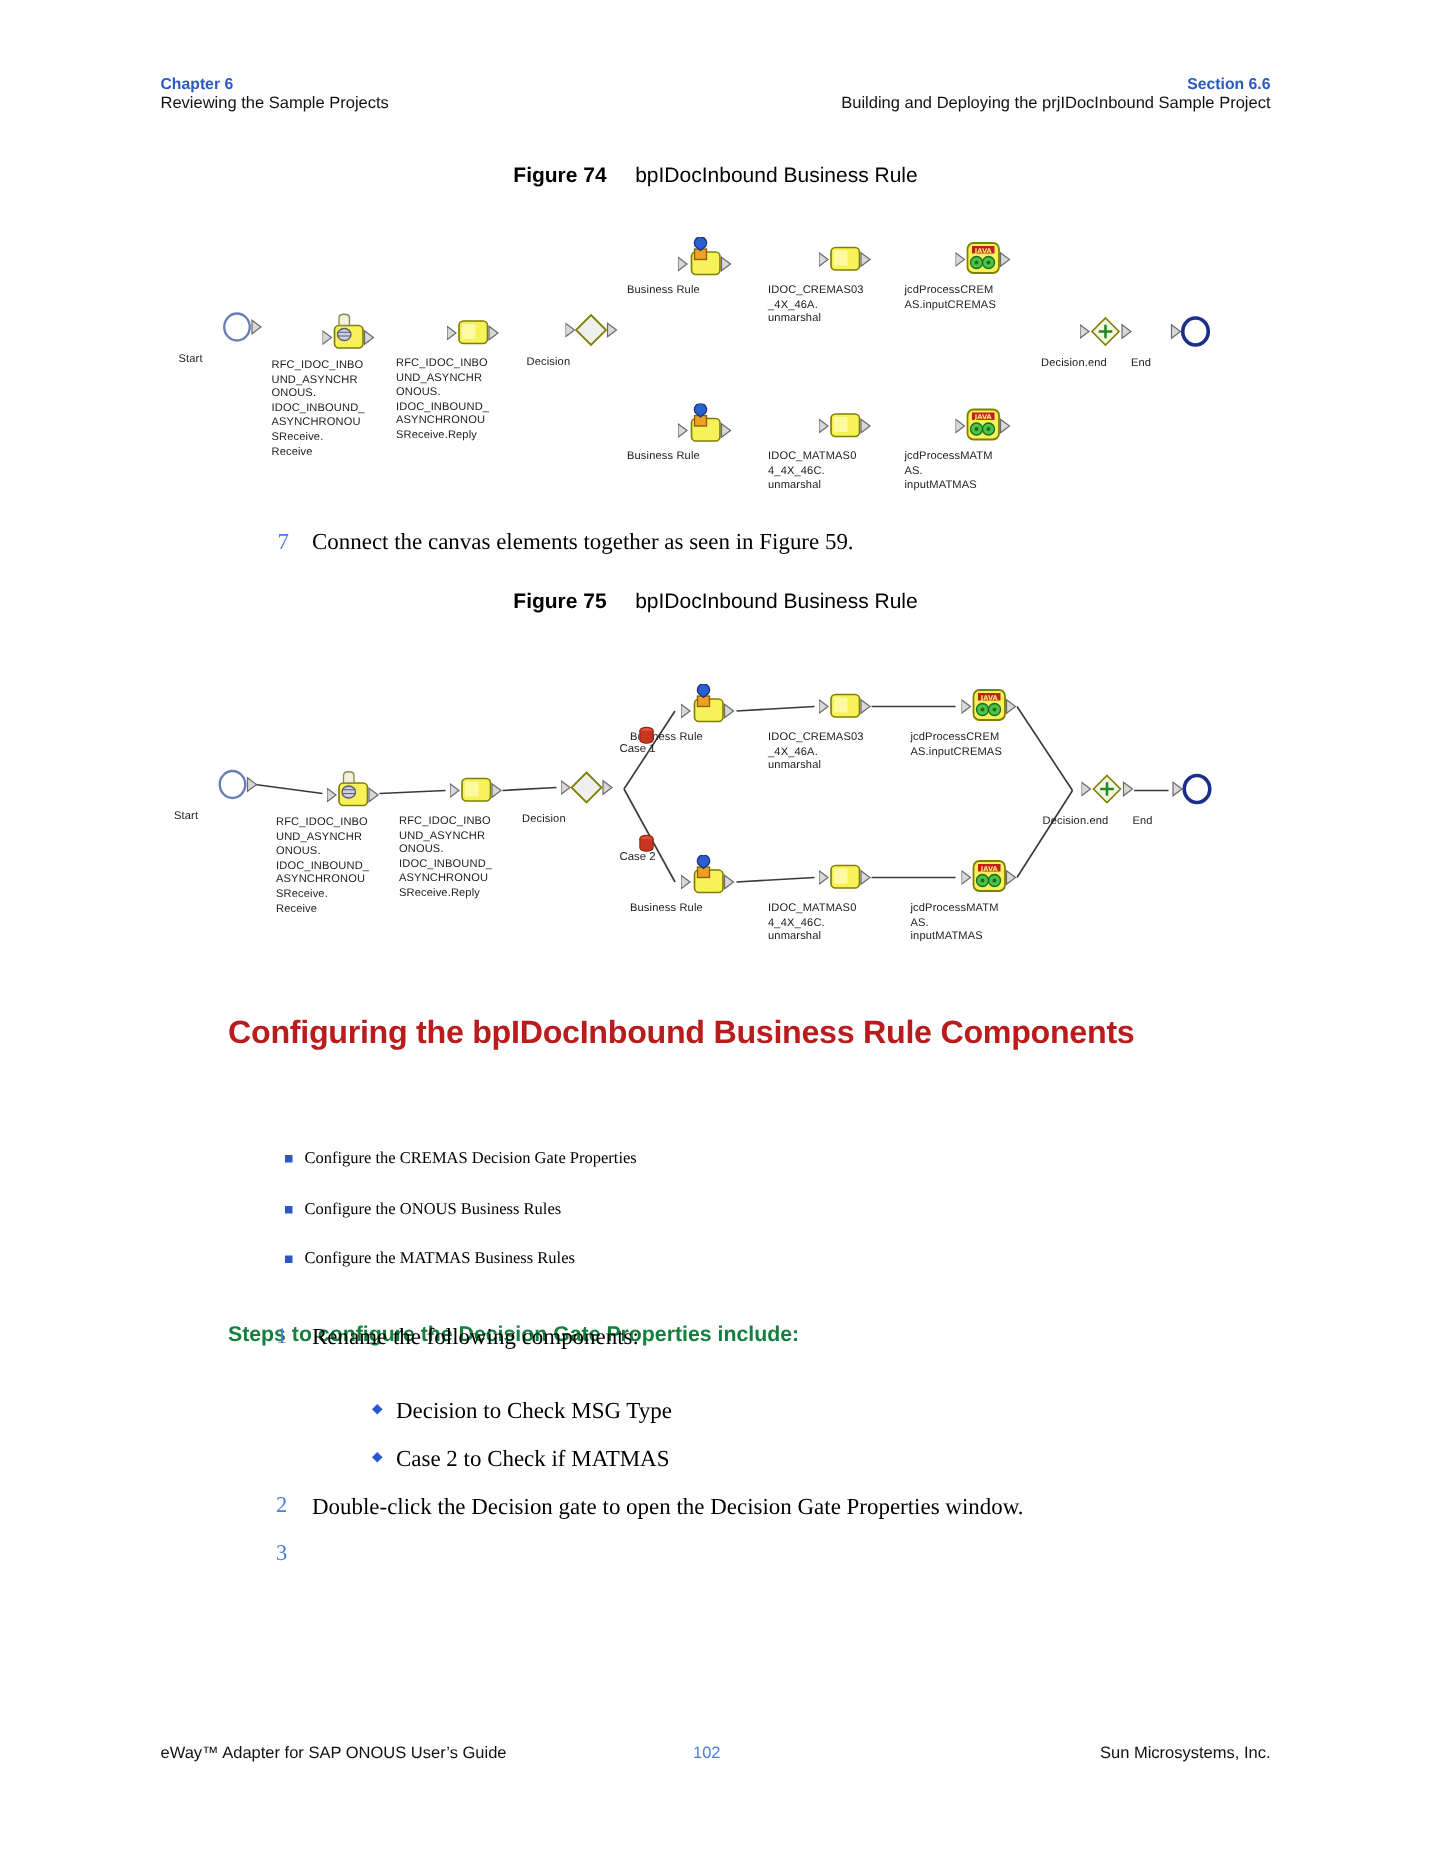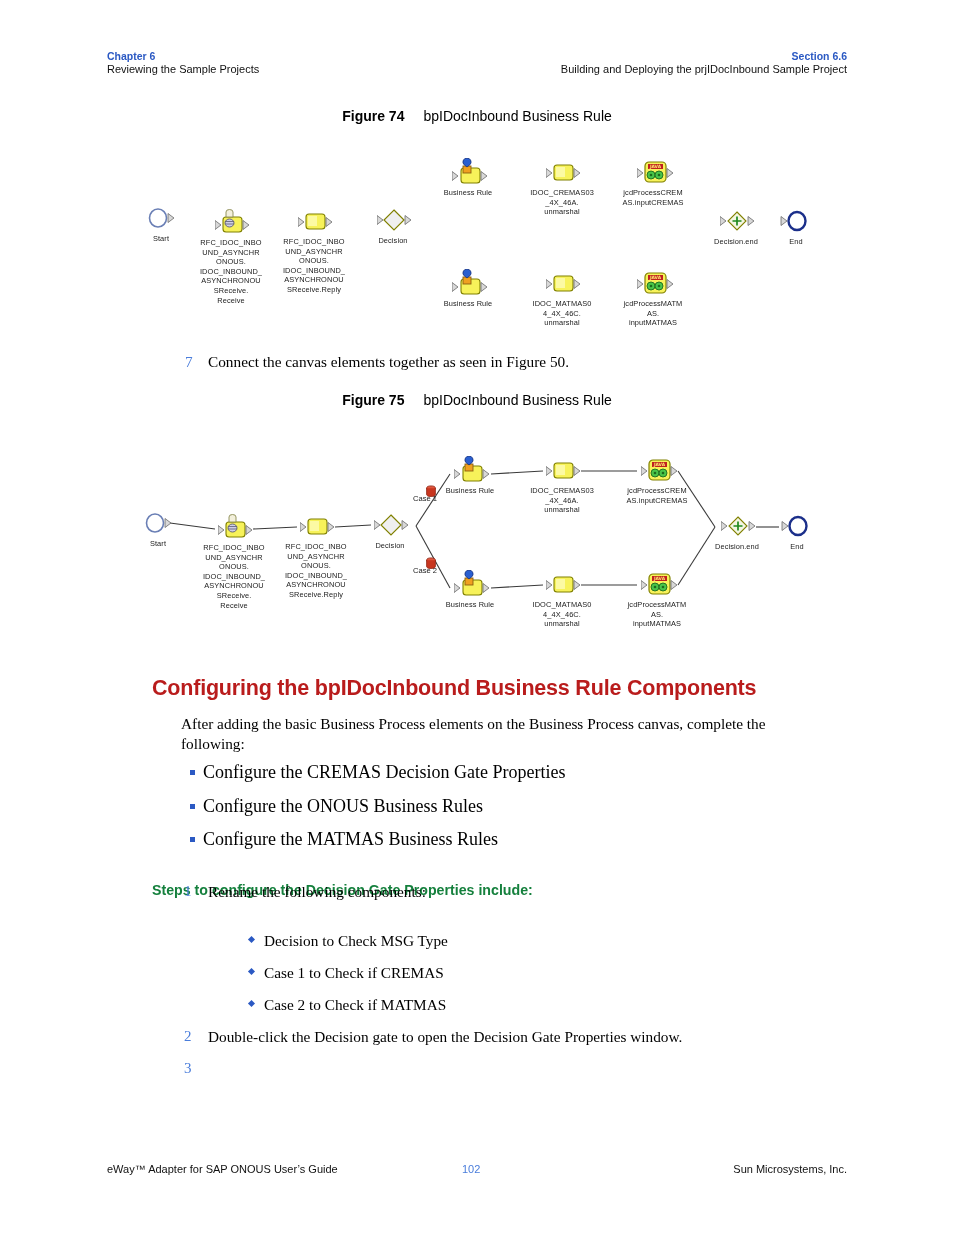--- a/index.html
+++ b/index.html
@@ -29,21 +29,21 @@
     font-family:"Liberation Sans", sans-serif;font-size:14px;color:#000;
   }
   .figcap .num{font-weight:bold;}
   .figcap .ttl{font-weight:normal;margin-left:19px;}
 
   
   .canvas{position:absolute;}
   .node{position:absolute;width:0;height:0;}
   .nodeicon{position:absolute;left:-16px;top:-14px;width:32px;height:28px;}
   .nlabel{
-    position:absolute;left:-50px;top:16px;width:100px;text-align:center;
+    position:absolute;left:-50px;top:16px;width:100px;
     font-family:"Liberation Sans", sans-serif;font-size:7.4px;line-height:9.6px;
     color:#1a1a1a;letter-spacing:0.1px;white-space:pre-line;
   }
   .nlabel.narrow{left:-42px;width:84px;}
   .caselabel{
     position:absolute;font-family:"Liberation Sans", sans-serif;font-size:7.6px;
     color:#1a1a1a;white-space:nowrap;
   }
   svg.wires{position:absolute;left:0;top:0;overflow:visible;}
 
@@ -52,21 +52,21 @@
     position:absolute;left:152px;top:676px;margin:0;width:760px;
     font-family:"Liberation Sans", sans-serif;font-weight:bold;
     font-size:21.5px;line-height:24px;color:#b91c1c;letter-spacing:-0.2px;
   }
   .para{
     position:absolute;font-family:"Liberation Serif", serif;
     font-size:15.3px;line-height:19.5px;color:#000;
   }
   .bullets{position:absolute;left:181px;top:763px;width:700px;}
   .blt{position:relative;margin-bottom:14.5px;padding-left:22px;
-       font-family:"Liberation Serif", serif;font-size:18px;line-height:19px;}
+       font-family:"Liberation Serif", serif;font-size:11px;line-height:19px;}
   .blt .sq{position:absolute;left:9px;top:7px;width:5px;height:5px;background:#2b59c3;}
   .steplead{
     position:absolute;left:152px;top:882px;
     font-family:"Liberation Sans", sans-serif;font-weight:bold;font-size:14.2px;color:#15803d;
   }
   .olist{position:absolute;left:181px;top:882px;width:700px;}
   .oitem{position:relative;padding-left:27px;margin-bottom:13px;
          font-family:"Liberation Serif", serif;font-size:15.3px;line-height:19.5px;}
   .oitem .onum{position:absolute;left:3px;top:0;color:#4a7ddb;font-size:15px;}
   .sublist{margin-top:29px;margin-left:38px;}
@@ -237,21 +237,21 @@
         <div class="nodeicon"><svg width="34" height="28" viewBox="0 0 34 28">
             <path d="M1 9.5 L7 14 L1 18.5 Z" fill="#d8d8d8" stroke="#6a6a6a" stroke-width="0.8"></path>
             <ellipse cx="17" cy="14" rx="8.5" ry="9" fill="#ffffff" stroke="#1b2f8a" stroke-width="2.4"></ellipse>
           </svg></div>
         <div class="nlabel narrow">End</div>
       </div>
     </div>
 
   <div class="para" style="left:181px;top:352px;width:700px">
     <span style="position:absolute;left:4px;color:#4a7ddb">7</span>
-    <span style="margin-left:27px">Connect the canvas elements together as seen in Figure 50.</span>
+    <span style="margin-left:27px">Connect the canvas elements together as seen in Figure 59.</span>
   </div>
 
   <div class="figcap" style="top:392px">
     <span class="num">Figure 75</span><span class="ttl">bpIDocInbound Business Rule</span>
   </div>
 
   <div class="canvas" id="fig75" style="left:0;top:430px;width:954px;height:220px">
     <svg class="wires" width="954" height="220">
         <path d="M170 93 L215 99" stroke="#3a3a3a" stroke-width="1.1" fill="none"></path>
         <path d="M253 99 L297 97" stroke="#3a3a3a" stroke-width="1.1" fill="none"></path>
@@ -408,34 +408,32 @@
       <div class="caselabel" style="left: 413px; top: 64px;">Case 1</div>
       <div style="position: absolute; left: 425px; top: 126px;"><svg width="12" height="13" viewBox="0 0 12 13">
           <ellipse cx="6" cy="3.2" rx="4.4" ry="2.3" fill="#e0553c" stroke="#8f2414" stroke-width="0.8"></ellipse>
           <path d="M1.6 3.2 L1.6 9.2 A4.4 2.3 0 0 0 10.4 9.2 L10.4 3.2" fill="#c8361f" stroke="#8f2414" stroke-width="0.8"></path>
         </svg></div>
       <div class="caselabel" style="left: 413px; top: 136px;">Case 2</div>
     </div>
 
   <h1 class="sect">Configuring the bpIDocInbound Business Rule Components</h1>
 
-  <div class="para" style="left:181px;top:714px;width:622px">After adding the basic Business Process elements on the Business Process canvas, complete the following:</div>
 
   <div class="bullets" id="bullets">
       <div class="blt"><span class="sq"></span><span>Configure the CREMAS Decision Gate Properties</span></div>
       <div class="blt"><span class="sq"></span><span>Configure the ONOUS Business Rules</span></div>
       <div class="blt"><span class="sq"></span><span>Configure the MATMAS Business Rules</span></div>
     </div>
 
   <div class="steplead">Steps to configure the Decision Gate Properties include:</div>
 
   <div class="olist" id="olist">
       <div class="oitem"><span class="onum">1</span><span>Rename the following components:</span><div class="sublist">
           <div class="sitem"><span class="dia"></span><span>Decision to Check MSG Type</span></div>
-          <div class="sitem"><span class="dia"></span><span>Case 1 to Check if CREMAS</span></div>
           <div class="sitem"><span class="dia"></span><span>Case 2 to Check if MATMAS</span></div>
         </div></div>
       <div class="oitem"><span class="onum">2</span><span>Double-click the Decision gate to open the Decision Gate Properties window.</span></div>
       <div class="oitem"><span class="onum">3</span></div>
     </div>
 
   <div class="footer">
     <span>eWay™ Adapter for SAP ONOUS User’s Guide</span>
     <span class="pgno">102</span>
     <span>Sun Microsystems, Inc.</span>

